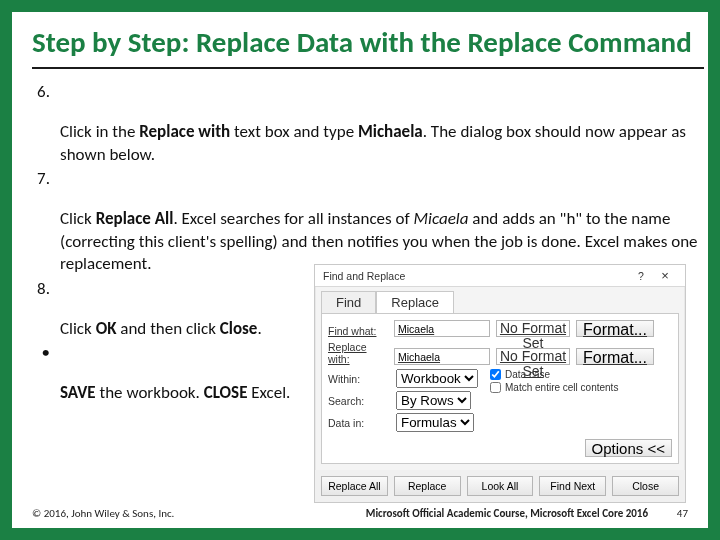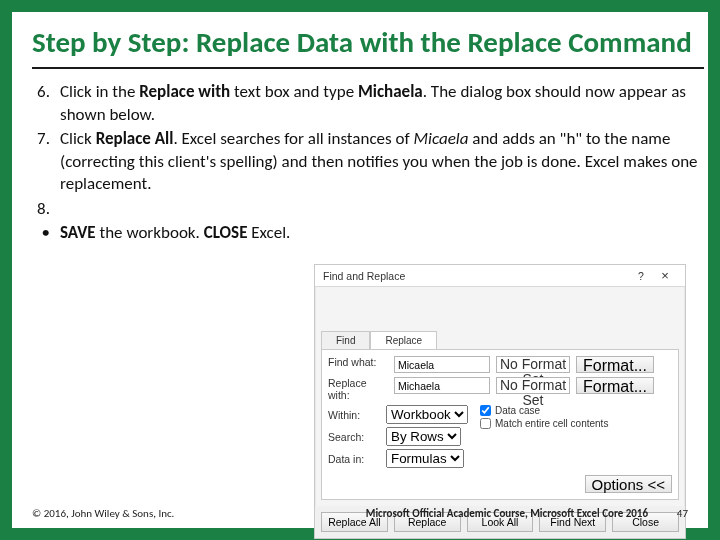--- a/index.html
+++ b/index.html
@@ -44,20 +44,21 @@
     margin-bottom: 2px;
   }
   ol.steps > li .num {
     width: 28px;
     text-align: right;
     padding-right: 10px;
     flex-shrink: 0;
   }
   ol.steps > li .body {
     flex: 1;
+    margin-top: 40px;
   }
   .step8wrap { max-width: 250px; }
   b { font-weight: 700; }
   i { font-style: italic; }
 
   
   .dialog {
     position: absolute;
     right: 22px;
     top: 252px;
@@ -82,52 +83,51 @@
     width: 20px; text-align: center; color: #333; margin-left: auto;
   }
   .dlg-tabs {
     display: flex; gap: 0; padding: 4px 6px 0 6px;
   }
   .dlg-tab {
     padding: 3px 14px;
     border: 1px solid #c9c9c9;
     background: #f0f0f0;
     border-bottom: none;
-    font-size: 10px;
-    margin-top: 40px;
+    font-size: 13px;
   }
   .dlg-tab.active {
     background: #fff;
   }
   .dlg-body {
     background: #fff;
     margin: 0 6px 6px 6px;
     border: 1px solid #c9c9c9;
     padding: 6px;
   }
   .row {
-    display: flex; align-items: flex-start; gap: 6px; margin-bottom: 4px;
+    display: flex; align-items: flex-end; gap: 6px; margin-bottom: 4px; text-decoration: underline;
   }
   .row .lbl { width: 60px; text-align: left; }
   .row input[type=text], .row select {
     height: 17px; font-size: 10.5px; border: 1px solid #b5b5b5;
     background: #fff; padding: 0 3px;
   }
   .row .combo { width: 96px; }
   .fmt { width: 74px; text-align: center; border: 1px solid #b5b5b5; height: 17px; line-height: 15px; background: #fff; font-size: 14px;}
   .fmtbtn {
     height: 17px; font-size: 16px; border: 1px solid #b5b5b5;
     background: linear-gradient(#fafafa,#e6e6e6);
     padding: 0 6px;
   }
   .chkcol { display:flex; flex-direction: column; gap: 2px; margin-left: 6px; }
   .chk { display:flex; align-items:center; gap:4px; font-size:10px; }
   .chk input { width:11px; height:11px; }
   .opts { display:flex; gap:6px; }
-  .optrow { display:flex; align-items:center; gap:8px; margin-bottom:3px;}
+  .optrow { display:flex; align-items:center; gap:18px; margin-bottom:3px;}
   .optrow .lbl2 { width:50px; }
   .optionsbtn {
     margin-left: auto;
     height: 18px; font-size: 15px;
     border: 1px solid #b5b5b5;
     background: linear-gradient(#fafafa,#e6e6e6);
     padding: 0 6px;
   }
   .dlg-buttons {
     display: flex; gap: 6px; padding: 6px; justify-content: flex-start;
@@ -172,20 +172,23 @@
 
           <li>
             <span class="num">7.</span>
             <span class="body">
               <span>Click </span><b>Replace All</b><span>. Excel searches for all instances of </span><i>Micaela</i><span> and adds an "h" to the name (correcting this client's spelling) and then notifies you when the job is done. Excel makes one replacement.</span>
             </span>
           </li>
 
           <li>
             <span class="num">8.</span>
+            <span class="body step8wrap">
+              <span>Click </span><b>OK</b><span> and then click </span><b>Close</b><span>.</span>
+            </span>
           </li>
 
           <li>
             <span class="num">•</span>
             <span class="body step8wrap">
               <b>SAVE</b><span> the workbook. </span><b>CLOSE</b><span> Excel.</span>
             </span>
           </li>
 
         </ol>

